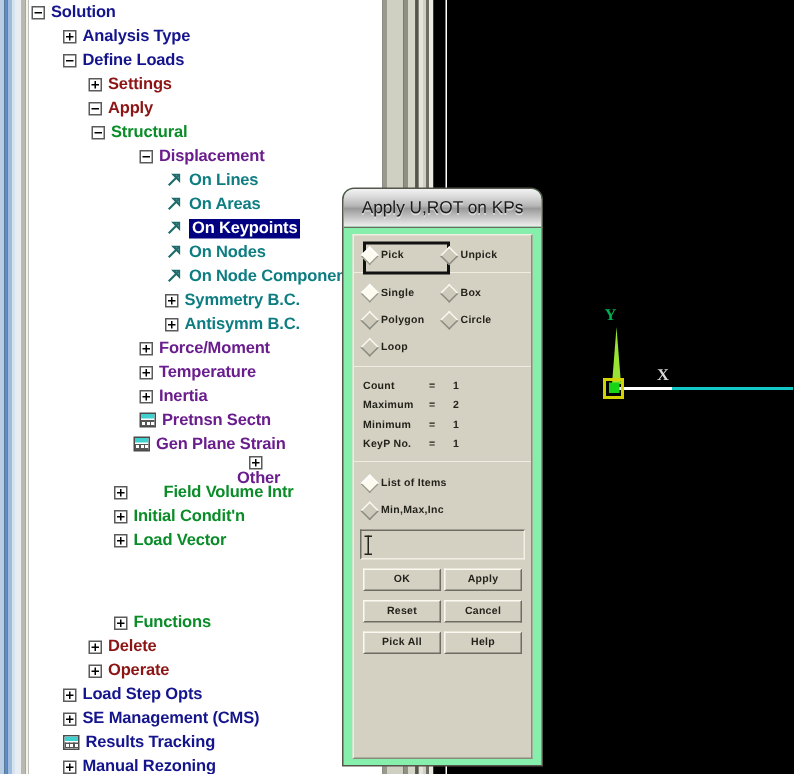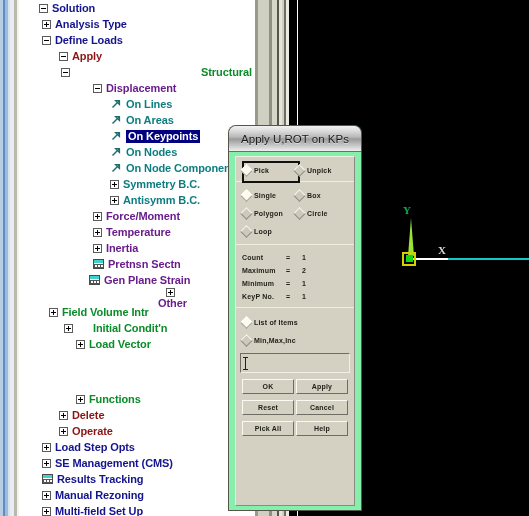--- a/index.html
+++ b/index.html
@@ -233,37 +233,41 @@
   <div class="winedge e1"></div>
   <div class="winedge e2"></div>
   <div class="winedge e3"></div>
   <div class="winedge e4"></div>
   <div class="winedge e5"></div>
   <div class="winedge e6"></div>
   <div class="winedge e7"></div>
 
   <div id="tree-panel">
     <div id="tree-list">
-        <div class="node " style="padding-left: 20px;">
+        <div class="node " style="padding-left: 2px;">
           <span class="tgl"></span>
           <span class="lbl c-navy">Solution</span>
         </div>
         <div class="node " style="padding-left: 23px;">
           <span class="tgl plus"></span>
           <span class="lbl c-navy">Analysis Type</span>
         </div>
         <div class="node " style="padding-left: 23px;">
           <span class="tgl"></span>
           <span class="lbl c-navy">Define Loads</span>
         </div>
         <div class="node " style="padding-left: 40px;">
+          <span class="tgl plus"></span>
+          <span class="lbl c-maroon">Settings</span>
+        </div>
+        <div class="node " style="padding-left: 40px;">
           <span class="tgl"></span>
           <span class="lbl c-maroon">Apply</span>
         </div>
-        <div class="node " style="padding-left: 42px; justify-content: space-between;">
+        <div class="node " style="padding-left: 42px;">
           <span class="tgl"></span>
           <span class="lbl c-green">Structural</span>
         </div>
         <div class="node " style="padding-left: 74px;">
           <span class="tgl"></span>
           <span class="lbl c-purple">Displacement</span>
         </div>
         <div class="node " style="padding-left: 91px;">
           <span class="arrow">
             <svg width="12" height="12" viewBox="0 0 12 12">
@@ -334,25 +338,25 @@
           <span class="lbl c-purple">Pretnsn Sectn</span>
         </div>
         <div class="node " style="padding-left: 70px;">
           <span class="sheet"></span>
           <span class="lbl c-purple">Gen Plane Strain</span>
         </div>
         <div class="node " style="padding-left: 74px; flex-direction: column;">
           <span class="tgl plus"></span>
           <span class="lbl c-purple">Other</span>
         </div>
-        <div class="node " style="padding-left: 30px;">
+        <div class="node " style="padding-left: 57px; gap: 20px;">
           <span class="tgl plus"></span>
           <span class="lbl c-green">Field Volume Intr</span>
         </div>
-        <div class="node " style="padding-left: 45px; gap: 16px;">
+        <div class="node " style="padding-left: 57px;">
           <span class="tgl plus"></span>
           <span class="lbl c-green">Initial Condit'n</span>
         </div>
         <div class="node " style="padding-left: 57px;">
           <span class="tgl plus"></span>
           <span class="lbl c-green">Load Vector</span>
         </div>
         <div class="node " style="padding-left: 57px; margin-top: 39px;">
           <span class="tgl plus"></span>
           <span class="lbl c-green">Functions</span>

